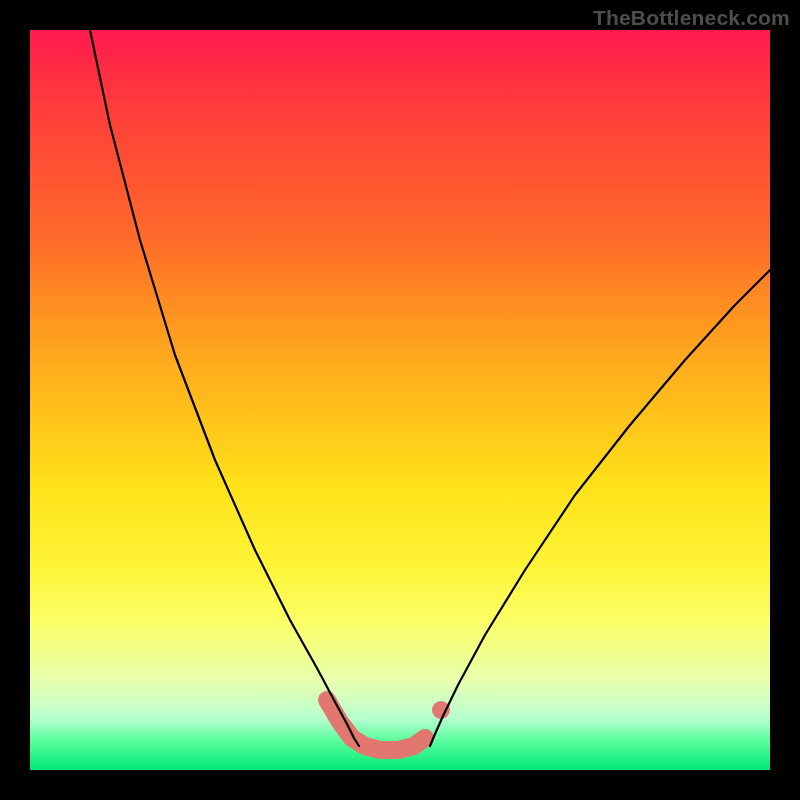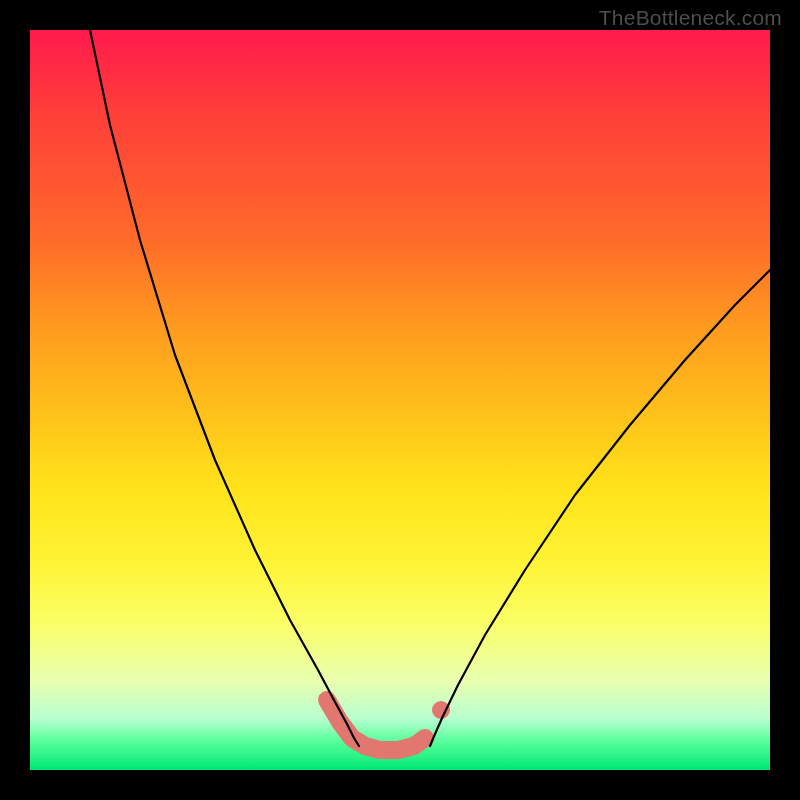--- a/index.html
+++ b/index.html
@@ -28,24 +28,24 @@
       #fbff66 80%,
       #e8ffb0 88%,
       #b8ffd0 93%,
       #5bff9e 96%,
       #00e874 100%
     );
   }
   .watermark {
     position: absolute;
     top: 6px;
-    right: 18px;
+    right: 10px;
     color: #4e4e4e;
     font-size: 21px;
-    font-weight: 400;
+    font-weight: 700;
     letter-spacing: 0.2px;
     user-select: none;
   }
   svg.plot {
     position: absolute;
     left: 0;
     top: 0;
     width: 740px;
     height: 740px;
     overflow: visible;

